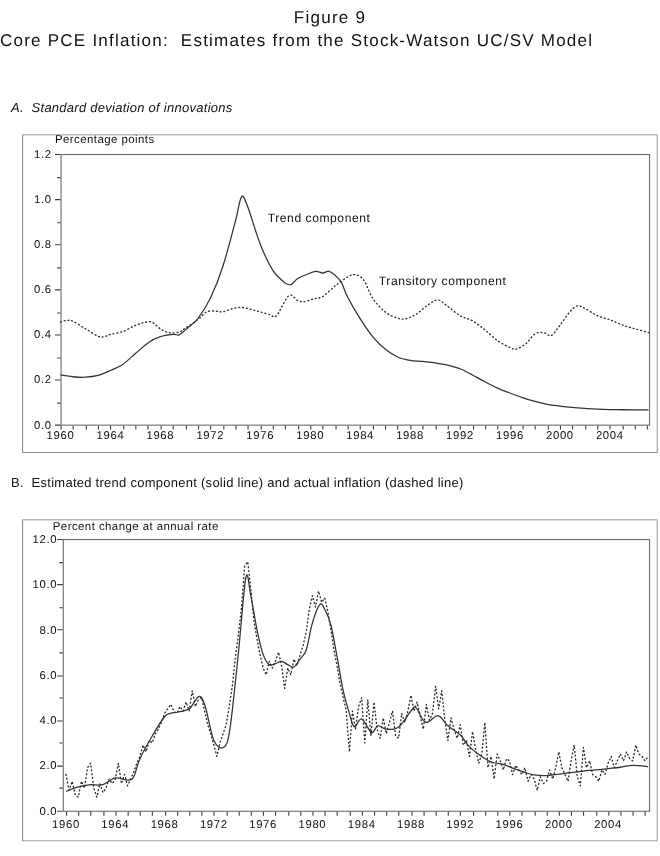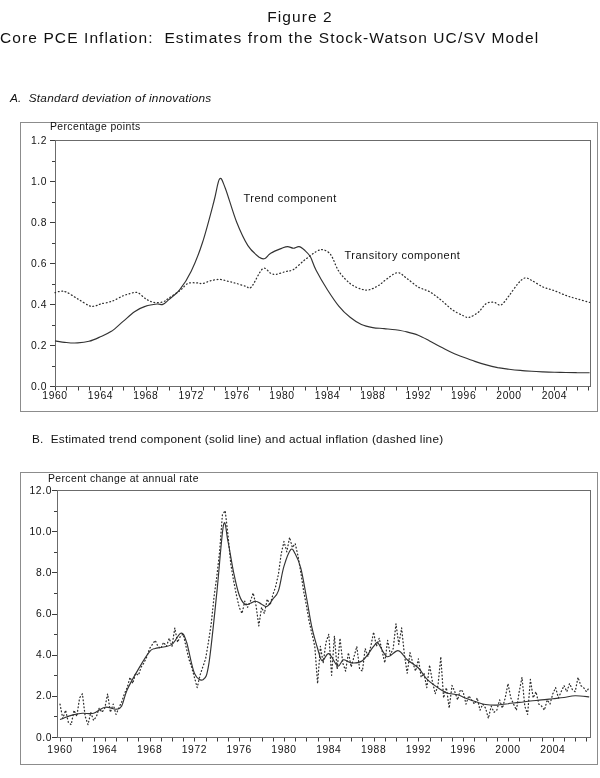--- a/index.html
+++ b/index.html
@@ -4,38 +4,38 @@
 <style>
   html,body{margin:0;padding:0;background:#fff;}
   .page{position:relative;width:600px;height:778px;background:#fff;overflow:hidden;
         font-family:"Liberation Sans",sans-serif;color:#111;}
   .title1{position:absolute;top:8px;left:0;width:600px;text-align:center;
           font-size:15.5px;letter-spacing:1.1px;white-space:pre;}
   .title2{position:absolute;top:29px;left:0;width:500px;text-align:center;
           font-size:15.5px;letter-spacing:1.1px;white-space:pre;}
   .heading{position:absolute;left:10px;font-size:11.8px;letter-spacing:.25px;white-space:pre;}
   .hA{top:91px;font-style:italic;}
-  .hB{top:432px;margin-left:22px;}
+  .hB{top:432px;}
   .panel{position:absolute;left:20px;background:#fff;}
   .pA{top:122px;}
   .pB{top:472px;}
   .outerbox{fill:none;stroke:#8c8c8c;stroke-width:1;}
   .frame{fill:none;stroke:#6b6b6b;stroke-width:1;}
   .tickline{stroke:#3c3c3c;stroke-width:1;}
   .tick{font-family:"Liberation Sans",sans-serif;font-size:10.3px;letter-spacing:.6px;fill:#111;}
   .axtitle{font-family:"Liberation Sans",sans-serif;font-size:10.4px;letter-spacing:.4px;fill:#111;}
   .ann{font-family:"Liberation Sans",sans-serif;font-size:11px;letter-spacing:.5px;fill:#111;}
   .ls-solid{fill:none;stroke:#333;stroke-width:1.15;stroke-linejoin:round;}
   .ls-dashed{fill:none;stroke:#2e2e2e;stroke-width:1.25;stroke-dasharray:.8 2.7;stroke-linecap:round;stroke-linejoin:round;}
 </style>
 </head>
 <body>
 
 <div class="page">
-  <div class="title1">Figure 2</div>
+  <div class="title1">Figure 9</div>
   <div class="title2">Core PCE Inflation:  Estimates from the Stock-Watson UC/SV Model</div>
 
   <div class="heading hA">A.  Standard deviation of innovations</div>
   <svg id="chartA" class="panel pA" width="578" height="290" viewBox="0 0 578 290">
       <rect x="0.5" y="0.5" width="577" height="289" class="outerbox"></rect>
       <rect x="35.5" y="18.5" width="535" height="246" class="frame"></rect>
       <line x1="35.5" y1="265" x2="35.5" y2="268.5" class="tickline"></line>
       <line x1="46.5" y1="265" x2="46.5" y2="268.5" class="tickline"></line>
       <line x1="58.5" y1="265" x2="58.5" y2="268.5" class="tickline"></line>
       <line x1="69.5" y1="265" x2="69.5" y2="268.5" class="tickline"></line>

